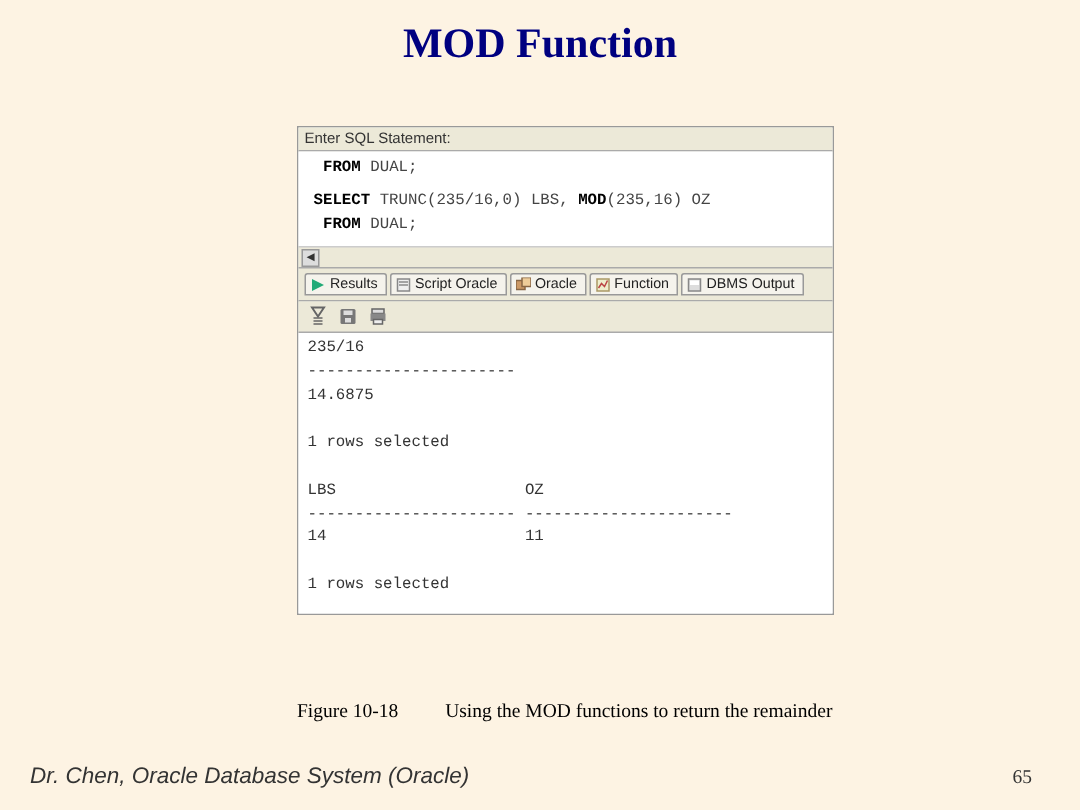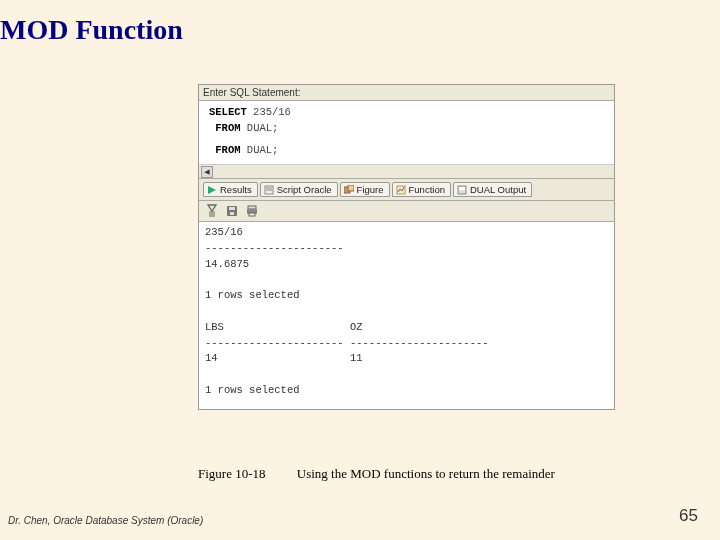--- a/index.html
+++ b/index.html
@@ -5,30 +5,31 @@
   * { box-sizing: border-box; margin: 0; padding: 0; }
   body {
     width: 720px;
     height: 540px;
     background: #fdf3e3;
     font-family: "Times New Roman", serif;
     position: relative;
     overflow: hidden;
   }
   .title {
+    text-align: center;
     font-size: 28px;
     font-weight: bold;
     color: #000080;
     padding-top: 14px;
   }
   .sql-window {
     position: absolute;
     left: 198px;
     top: 84px;
-    width: 417px;
+    width: 358px;
     background: #fff;
     border: 1px solid #999;
     font-family: Tahoma, Arial, sans-serif;
     font-size: 10px;
   }
   .enter-label {
     background: #ece9d8;
     padding: 2px 4px;
     border-bottom: 1px solid #aaa;
     color: #333;
@@ -111,52 +112,52 @@
     position: absolute;
     left: 198px;
     top: 466px;
     font-size: 13px;
     color: #000;
     font-family: "Times New Roman", serif;
   }
   .caption-desc { margin-left: 28px; }
   .footer-left {
     position: absolute;
-    left: 8px;
+    left: 20px;
     bottom: 14px;
-    font-size: 10px;
+    font-size: 15px;
     font-style: italic;
     color: #333;
     font-family: Arial, sans-serif;
   }
   .footer-right {
     position: absolute;
-    right: 22px;
+    right: 32px;
     bottom: 14px;
-    font-size: 17px;
-    color: #333;
-    font-family: Liberation Sans, sans-serif;
+    font-size: 13px;
+    color: #333;
+    font-family: Liberation Serif, serif;
   }
 </style>
 </head>
 <body>
 
 <div class="title">MOD Function</div>
 
 <div class="sql-window">
   <div class="enter-label">Enter SQL Statement:</div>
 
   <div class="code-area">
     <div>
-      <span class="kw">SELECT</span><span> 235/16</span>
-    </div>
+      &nbsp;<span class="kw">FROM</span><span> DUAL;</span>
+    </div>
+    <div style="height:6px"></div>
     <div>
-      &nbsp;<span class="kw">FROM</span><span> DUAL;</span>
-    </div>
-    <div style="height:6px"></div>
+      <span class="kw">SELECT</span><span> TRUNC(235/16,0) LBS, </span><span class="kw">MOD</span><span>(235,16) OZ</span>
+    </div>
     <div>
       &nbsp;<span class="kw">FROM</span><span> DUAL;</span>
     </div>
   </div>
 
   <div class="scrollbar-row">
     <span class="arrow-l">◀</span>
   </div>
 
   <div class="tab-row">
@@ -178,39 +179,39 @@
       </span>
       <span>Script Oracle</span>
     </div>
     <div class="tab">
       <span class="ticon">
         <svg viewBox="0 0 10 10">
             <rect x="0" y="2" width="6" height="6" fill="#c96" stroke="#864"></rect>
             <rect x="4" y="0" width="6" height="6" fill="#ec9" stroke="#864"></rect>
           </svg>
       </span>
-      <span>Figure</span>
+      <span>Oracle</span>
     </div>
     <div class="tab">
       <span class="ticon">
         <svg viewBox="0 0 10 10">
             <rect x="1" y="1" width="8" height="8" fill="#eec" stroke="#a96"></rect>
             <path d="M2,7 L4,4 L6,6 L8,2" stroke="#b44" fill="none"></path>
           </svg>
       </span>
       <span>Function</span>
     </div>
     <div class="tab">
       <span class="ticon">
         <svg viewBox="0 0 10 10">
             <rect x="1" y="1" width="8" height="8" fill="#ddd" stroke="#888"></rect>
             <rect x="2" y="2" width="6" height="3" fill="#fff"></rect>
           </svg>
       </span>
-      <span>DUAL Output</span>
+      <span>DBMS Output</span>
     </div>
   </div>
 
   <div class="toolbar-row">
     <span class="tb-btn">
       <svg viewBox="0 0 14 14">
           <path d="M3,1 L11,1 L7,7 Z" fill="none" stroke="#666" stroke-width="1.3"></path>
           <path d="M4,8 L10,8 M4,10 L10,10 M4,12 L10,12" stroke="#666" stroke-width="1"></path>
         </svg>
     </span>

